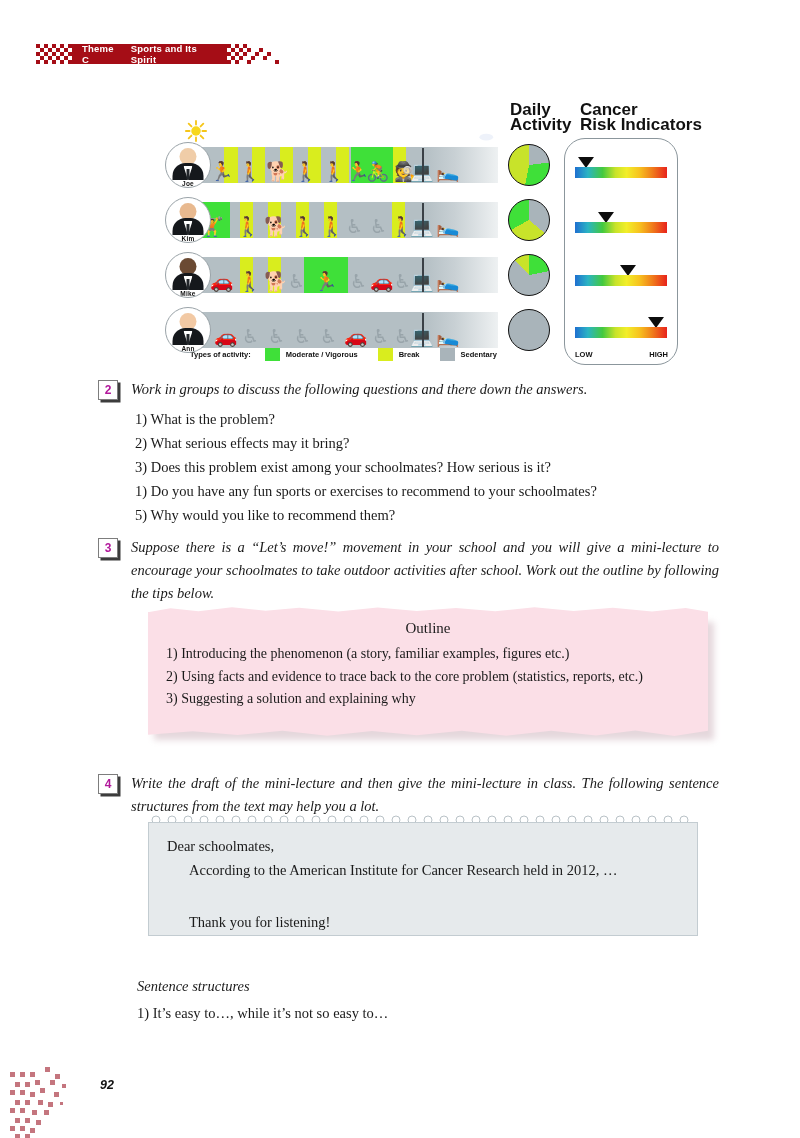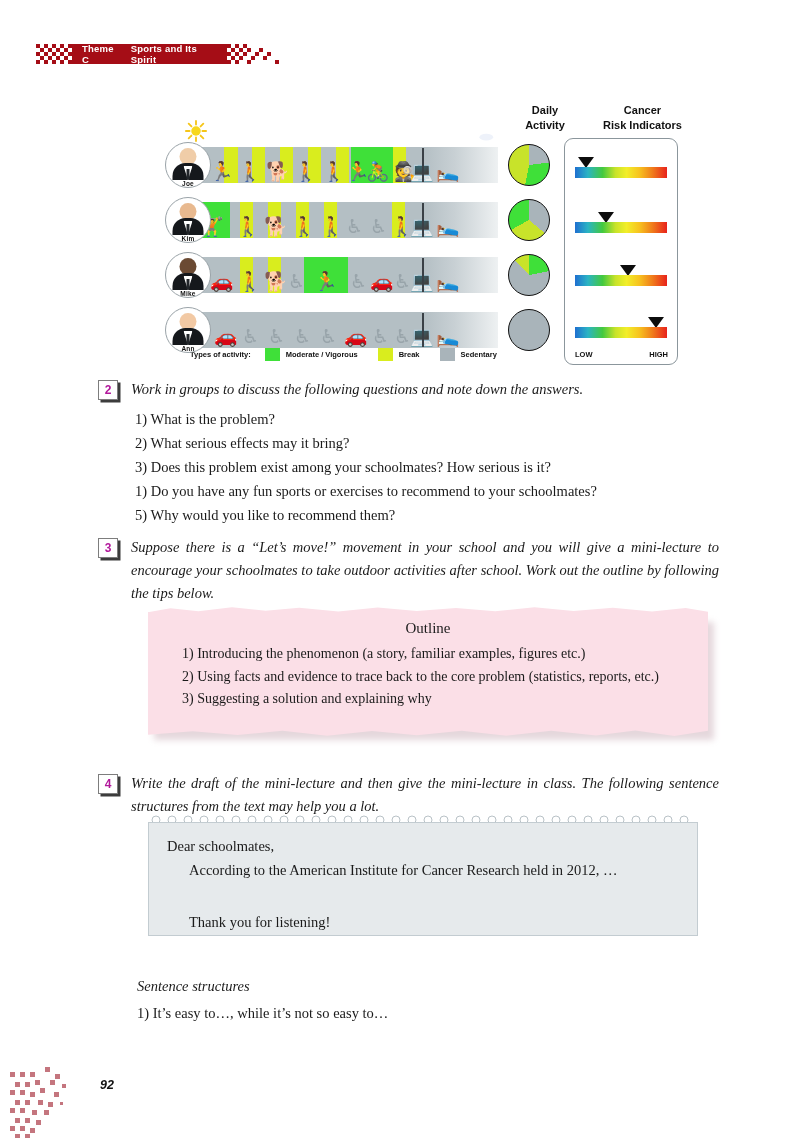--- a/index.html
+++ b/index.html
@@ -22,21 +22,21 @@
   }
   .hdr-theme { color:#ffffff; font-family:"Liberation Sans", sans-serif; font-size:9.5px; font-weight:bold; letter-spacing:.2px; }
   .hdr-title { color:#ffffff; font-family:"Liberation Sans", sans-serif; font-size:9.5px; font-weight:bold; letter-spacing:.2px; }
   .hdr-check-right { position:absolute; left:191px; top:0; width:72px; height:20px; }
 
   
   .info-wrap { position:absolute; left:160px; top:100px; width:520px; height:270px; }
 
   .col-head {
     position:absolute; font-family:"Liberation Sans", sans-serif;
-    font-weight:bold; font-size:11px; color:#111; text-align:center; line-height:14.5px;
+    font-weight:bold; font-size:17px; color:#111; line-height:14.5px;
   }
   .col-head.daily { left:350px; top:3px; width:70px; }
   .col-head.cancer { left:420px; top:3px; width:125px; }
 
   .sun { position:absolute; left:25px; top:20px; width:22px; height:22px; }
   .moon { position:absolute; left:310px; top:22px; width:24px; height:20px; }
 
   .rows { position:absolute; left:0px; top:42px; width:520px; }
   .row { position:relative; height:47px; margin-bottom:8px; }
 
@@ -66,21 +66,21 @@
   .glyph {
     position:absolute; bottom:2px; font-size:19px; line-height:19px; z-index:3;
     font-family:"DejaVu Sans", sans-serif; color:#000;
   }
   .glyph.dim { color:#98a4aa; }
 
   .pie { position:absolute; left:348px; top:2px; width:42px; height:42px; border-radius:50%; border:1.6px solid #111; box-sizing:border-box; z-index:2; }
 
   .riskbox {
     position:absolute; left:404px; top:38px; width:112px; height:225px;
-    border:1.6px solid #8b969c; border-radius:9px; background:#ffffff;
+    border:1.6px solid #8b969c; border-radius:21px; background:#ffffff;
   }
   .bar-wrap { position:absolute; left:10px; width:92px; height:47px; }
   .bar {
     position:absolute; left:0; bottom:13px; width:92px; height:11px;
     background:linear-gradient(90deg,#1f6fd0 0%,#2bb4c4 14%,#43c93f 30%,#c8e32a 44%,#f2ee2a 56%,#f7c21f 70%,#f07d1b 84%,#e8231c 100%);
   }
   .marker {
     position:absolute; bottom:23px; width:0; height:0;
     border-left:8px solid transparent; border-right:8px solid transparent; border-top:11px solid #0d0d0d;
   }
@@ -128,21 +128,21 @@
     clip-path:polygon(0% 0%,100% 0%,100% 25%,94% 72%,87% 22%,80% 68%,72% 26%,64% 70%,56% 24%,48% 66%,40% 28%,32% 70%,24% 25%,16% 64%,8% 30%,0% 62%);
   }
   .outline-shadow {
     position:absolute; left:154px; top:622px; width:560px; height:118px;
     background:rgba(160,110,130,.28); filter:blur(3px); z-index:-1;
   }
   .outline-title {
     position:absolute; left:0; top:8px; width:100%; text-align:center;
     font-size:15px;
   }
-  .outline-list { position:absolute; left:18px; top:31px; width:534px; font-size:14px; line-height:22.5px;margin-left:16px; }
+  .outline-list { position:absolute; left:18px; top:31px; width:534px; font-size:14px; line-height:22.5px; }
   .outline-list div { white-space:nowrap; }
 
   
   .draft-box {
     position:absolute; left:148px; top:822px; width:548px; height:112px;
     background:#e6eaec; border:1px solid #c3ccd1;
   }
   .draft-spiral { position:absolute; left:148px; top:815px; width:548px; height:10px; }
   .draft-line { position:absolute; font-size:14.5px; line-height:22px; white-space:nowrap; }
   .draft-line.l1 { left:18px; top:12px; }
@@ -405,21 +405,21 @@
     </span>
     <span class="lg-item">
       <span class="lg-swatch" style="background:#a9b4ba;"></span>
       <span class="lg-text">Sedentary</span>
     </span>
   </div>
 </div>
 
 <div class="ex" style="top:380px;">
   <div class="num-badge">2</div>
-  <div class="ex-lead">Work in groups to discuss the following questions and note down the answers.</div>
+  <div class="ex-lead">Work in groups to discuss the following questions and there down the answers.</div>
   <div class="qlist" style="top:27px;">
     <div>1) What is the problem?</div>
     <div>2) What serious effects may it bring?</div>
     <div>3) Does this problem exist among your schoolmates? How serious is it?</div>
     <div>1) Do you have any fun sports or exercises to recommend to your schoolmates?</div>
     <div>5) Why would you like to recommend them?</div>
   </div>
 </div>
 
 <div class="ex" style="top:538px;">

